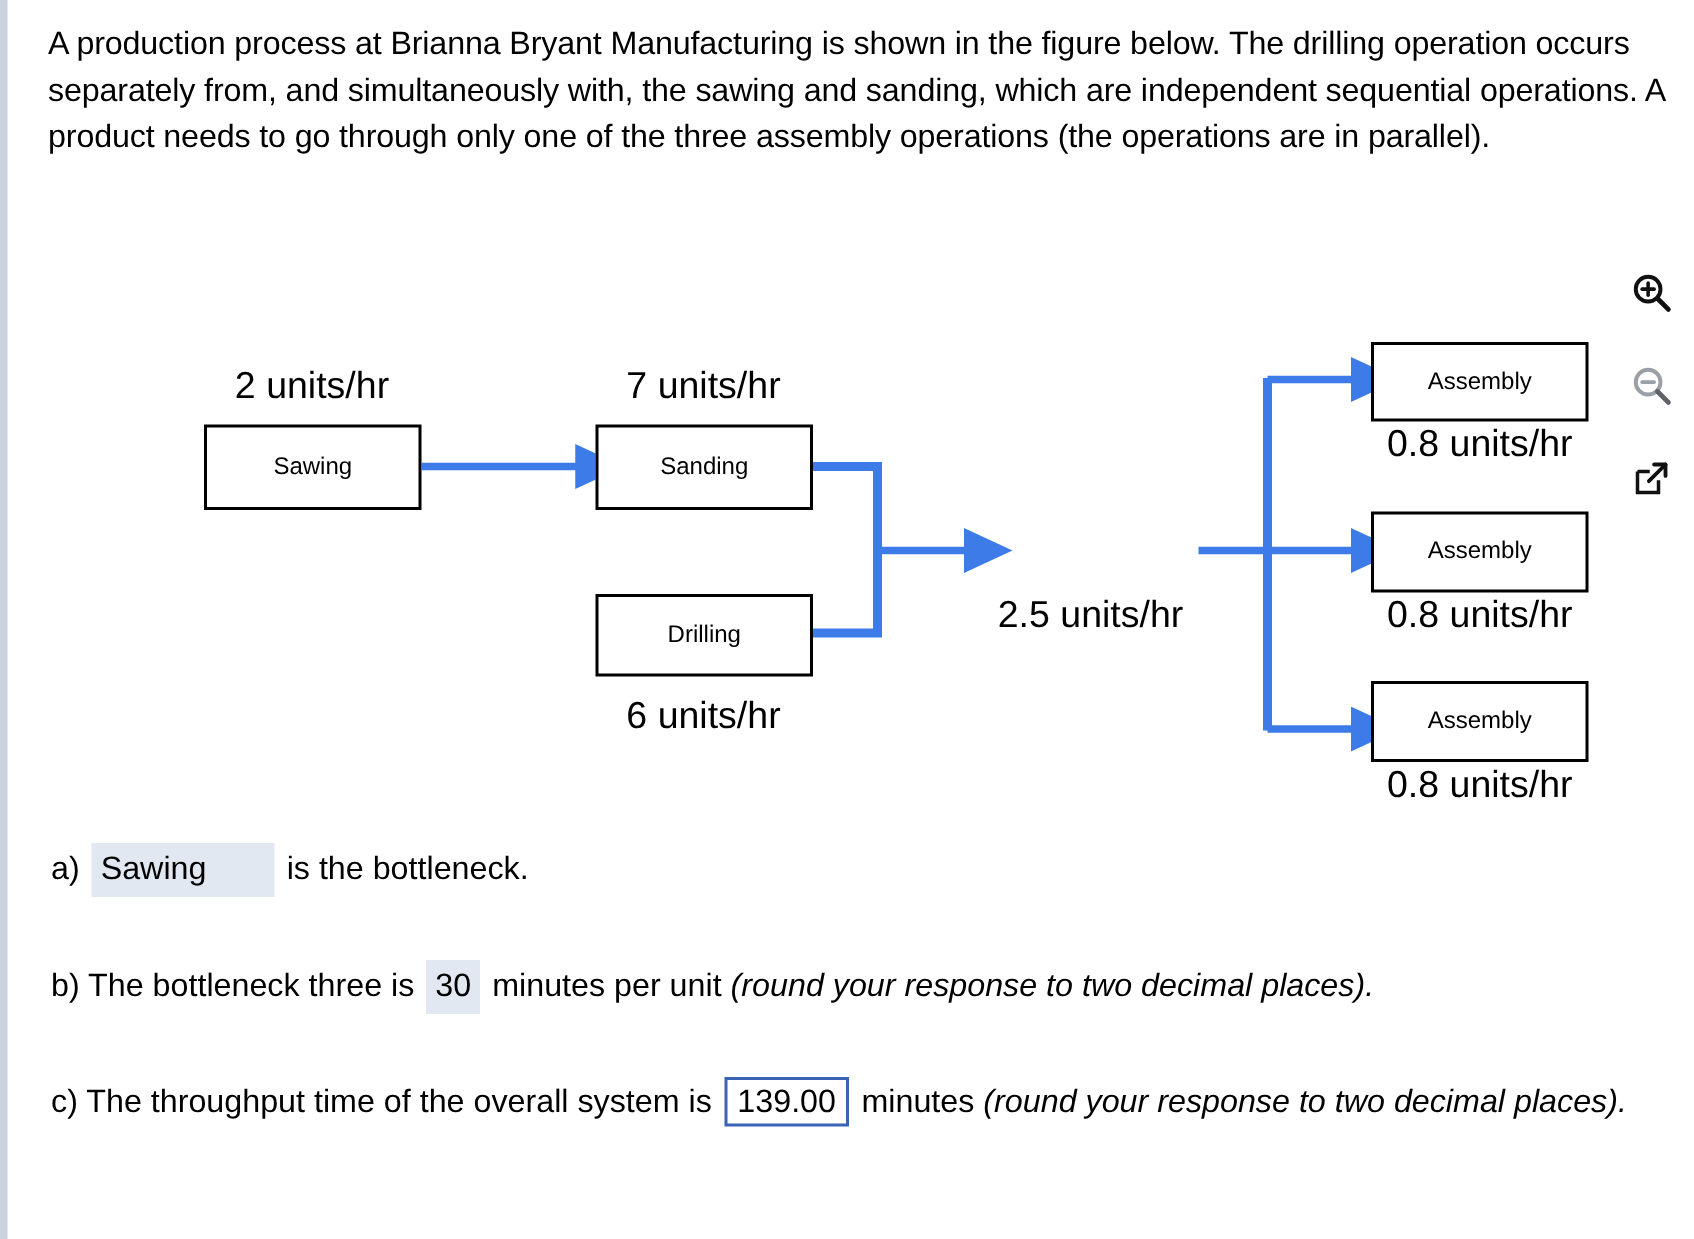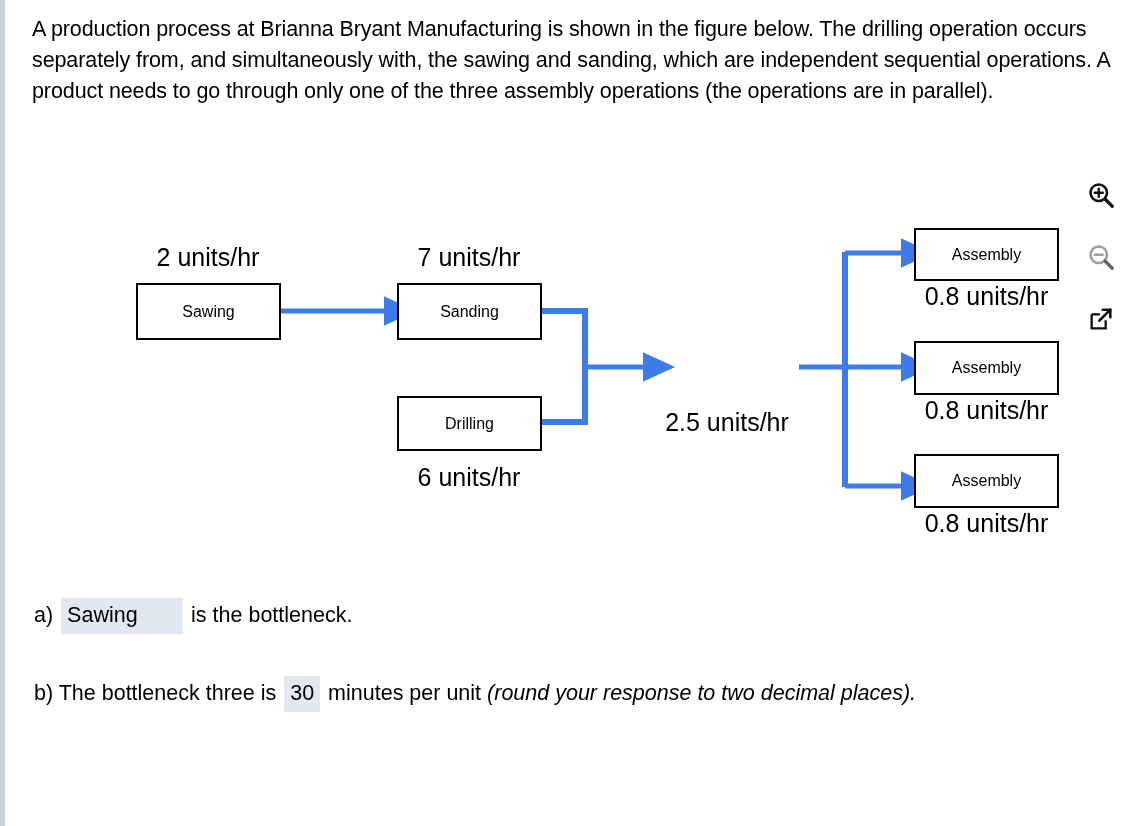--- a/index.html
+++ b/index.html
@@ -59,21 +59,21 @@
     position: absolute;
     font-size: 25px;
     text-align: center;
     white-space: nowrap;
   }
 
   
   .answers {
     position: absolute;
     left: 34px;
-    top: 598px;
+    top: 562px;
     width: 1080px;
     font-size: 21.5px;
     line-height: 31px;
   }
   .ans-line { margin-bottom: 42px; }
   .ans-line:last-child { margin-bottom: 0; }
 
   .fill-blank {
     display: inline-block;
     background: #e2e8f2;
@@ -156,21 +156,21 @@
 
   <div class="rate" style="left:397px; top:243px; width:144px;">7 units/hr</div>
 
   <div class="node" style="left:397px; top:283px; width:145px; height:57px;">Sanding</div>
 
   <div class="node" style="left:397px; top:396px; width:145px; height:55px;">Drilling</div>
 
   <div class="rate" style="left:397px; top:463px; width:144px;">6 units/hr</div>
 
 
-  <div class="rate" style="left:655px; top:408px; width:144px;">2.5 units/hr</div>
+  <div class="rate" style="left:655px; top:396px; width:144px;">2.5 units/hr</div>
 
   <div class="node" style="left:914px; top:228px; width:145px; height:53px;">Assembly</div>
   <div class="rate" style="left:914px; top:282px; width:145px;">0.8 units/hr</div>
 
   <div class="node" style="left:914px; top:341px; width:145px; height:54px;">Assembly</div>
   <div class="rate" style="left:914px; top:396px; width:145px;">0.8 units/hr</div>
 
   <div class="node" style="left:914px; top:454px; width:145px; height:54px;">Assembly</div>
   <div class="rate" style="left:914px; top:509px; width:145px;">0.8 units/hr</div>
 
@@ -214,14 +214,20 @@
     <span>is the bottleneck.</span>
   </div>
 
   <div class="ans-line">
     <span>b) The bottleneck three is</span>
     <span class="fill-blank narrow">30</span>
     <span>minutes per unit</span>
     <em class="note">(round your response to two decimal places).</em>
   </div>
 
+  <div class="ans-line">
+    <span>c) The throughput time of the overall system is</span>
+    <span class="input-box">139.00</span>
+    <span>minutes</span>
+    <em class="note">(round your response to two decimal places).</em>
+  </div>
 
 </div>
 
 </body></html>

